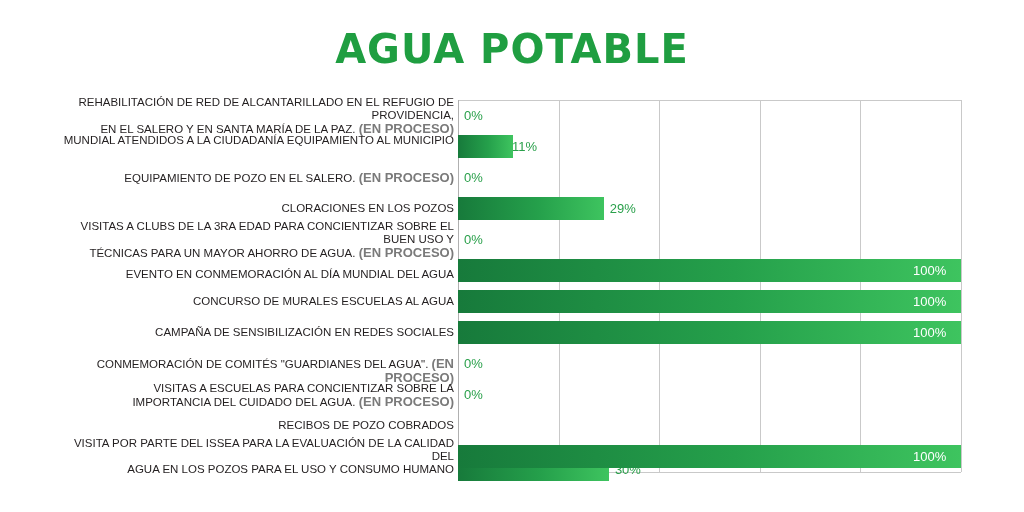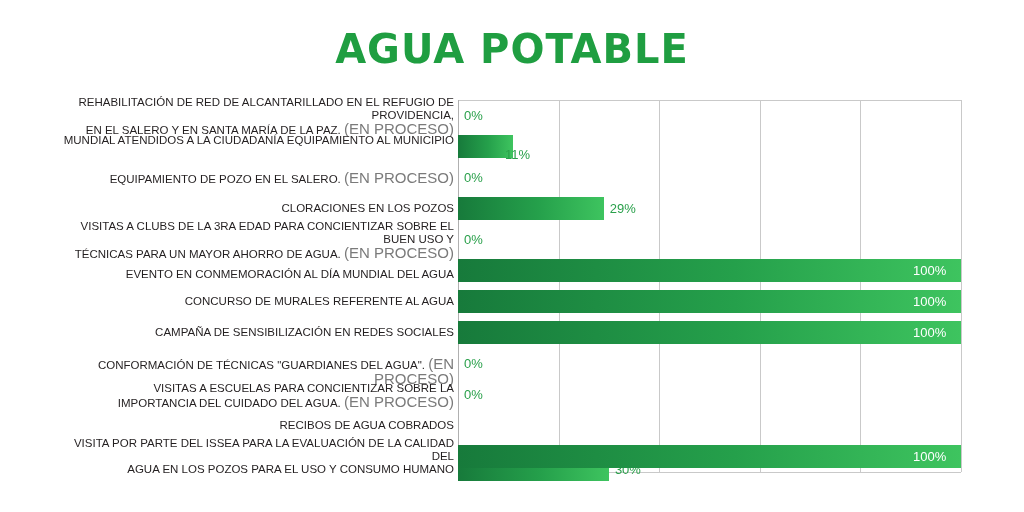--- a/index.html
+++ b/index.html
@@ -106,22 +106,22 @@
     font-size: 11.5px;
     color: #231f20;
     line-height: 13px;
     font-family: "Liberation Sans", sans-serif;
   }
   .label b {
     font-weight: normal;
   }
   .label .proceso {
     color: #7a7a7a;
-    font-weight: normal;
-    font-size: 15px;
+    font-weight: bold;
+    font-size: 13px;
   }
   .label .thin {
     font-weight: normal;
   }
 </style>
 </head>
 <body>
 
 <div id="chart-root">
 
@@ -139,21 +139,21 @@
         <div class="gridline" style="left: 402.4px;"></div>
         <div class="gridline" style="left: 503px;"></div>
       </div>
     <div id="bars">
         <div class="row" style="top: 0px;">
           <div class="bar zero" style="width: 0px;"></div>
           <div class="bar-value outside" style="left: 6px;">0%</div>
         </div>
         <div class="row" style="top: 31px;">
           <div class="bar" style="width: 55.33px;"></div>
-          <div class="bar-value outside" style="left: 47px; margin-top: 8px;">11%</div>
+          <div class="bar-value outside" style="left: 54px;">11%</div>
         </div>
         <div class="row" style="top: 62px;">
           <div class="bar zero" style="width: 0px;"></div>
           <div class="bar-value outside" style="left: 6px;">0%</div>
         </div>
         <div class="row" style="top: 93px;">
           <div class="bar" style="width: 145.87px;"></div>
           <div class="bar-value outside" style="left: 151.87px;">29%</div>
         </div>
         <div class="row" style="top: 124px;">
@@ -191,21 +191,21 @@
       </div>
   </div>
 
   <div id="labels">
       <div class="label" style="top: 96px;"><b>REHABILITACIÓN DE RED DE ALCANTARILLADO</b> <span class="thin">EN EL REFUGIO DE PROVIDENCIA,<br>EN EL SALERO Y EN SANTA MARÍA DE LA PAZ.</span> <span class="proceso">(EN PROCESO)</span></div>
       <div class="label" style="top: 133.5px;"><b>MUNDIAL ATENDIDOS</b> <span class="thin">A LA CIUDADANÍA EQUIPAMIENTO AL MUNICIPIO</span></div>
       <div class="label" style="top: 171px;"><b>EQUIPAMIENTO DE POZO</b> <span class="thin">EN EL SALERO.</span> <span class="proceso">(EN PROCESO)</span></div>
       <div class="label" style="top: 202px;"><b>CLORACIONES</b> <span class="thin">EN LOS POZOS</span></div>
       <div class="label" style="top: 220px;"><span class="thin">VISITAS A CLUBS DE LA 3RA EDAD PARA</span> <b>CONCIENTIZAR SOBRE EL BUEN USO Y<br>TÉCNICAS PARA UN MAYOR AHORRO DE AGUA.</b> <span class="proceso">(EN PROCESO)</span></div>
       <div class="label" style="top: 268px;"><b>EVENTO EN CONMEMORACIÓN</b> <span class="thin">AL DÍA MUNDIAL DEL AGUA</span></div>
-      <div class="label" style="top: 295px;"><b>CONCURSO DE MURALES</b> <span class="thin">REFERENTE AL AGUA</span></div>
+      <div class="label" style="top: 295px;"><b>CONCURSO DE MURALES</b> <span class="thin">ESCUELAS AL AGUA</span></div>
       <div class="label" style="top: 326px;"><b>CAMPAÑA DE SENSIBILIZACIÓN</b> <span class="thin">EN REDES SOCIALES</span></div>
-      <div class="label" style="top: 357px;"><b>CONFORMACIÓN DE TÉCNICAS</b> <span class="thin">"GUARDIANES DEL AGUA".</span> <span class="proceso">(EN PROCESO)</span></div>
+      <div class="label" style="top: 357px;"><b>CONMEMORACIÓN DE COMITÉS</b> <span class="thin">"GUARDIANES DEL AGUA".</span> <span class="proceso">(EN PROCESO)</span></div>
       <div class="label" style="top: 381.5px;"><b>VISITAS A ESCUELAS</b> <span class="thin">PARA CONCIENTIZAR SOBRE LA<br>IMPORTANCIA DEL CUIDADO DEL AGUA.</span> <span class="proceso">(EN PROCESO)</span></div>
-      <div class="label" style="top: 419px;"><span class="thin">RECIBOS DE AGUA</span> <b>COBRADOS</b></div>
+      <div class="label" style="top: 419px;"><span class="thin">RECIBOS DE POZO</span> <b>COBRADOS</b></div>
       <div class="label" style="top: 437px;"><b>VISITA POR PARTE DEL ISSEA</b> <span class="thin">PARA LA EVALUACIÓN DE LA CALIDAD DEL<br>AGUA EN LOS POZOS PARA EL USO Y CONSUMO HUMANO</span></div>
     </div>
 
 </div>
 
 </body></html>

